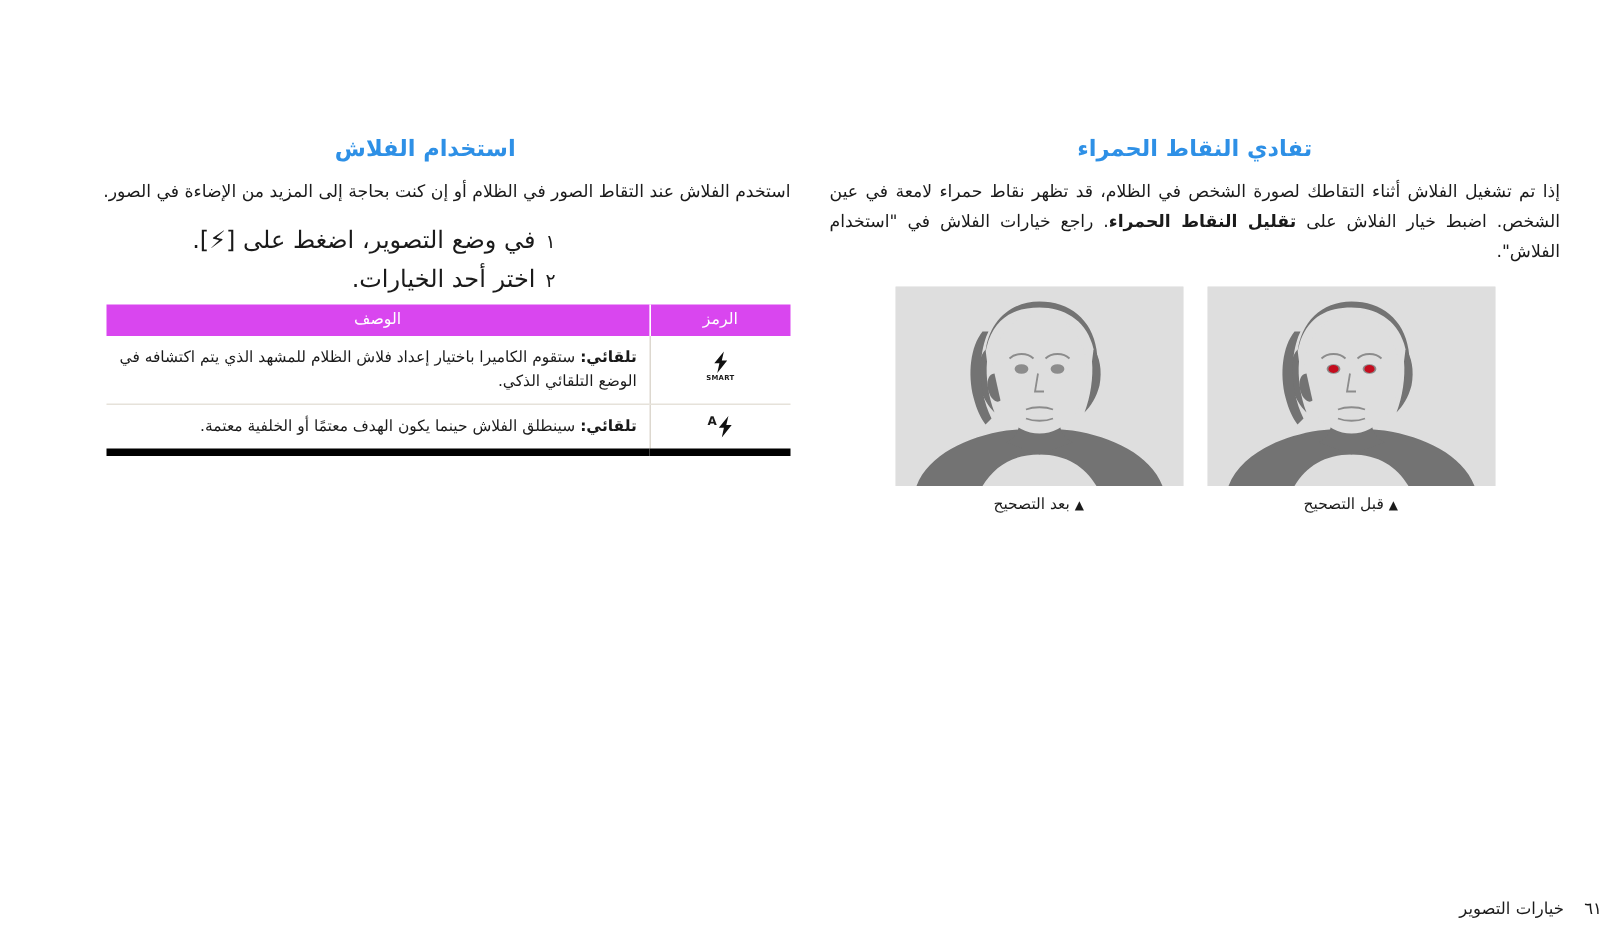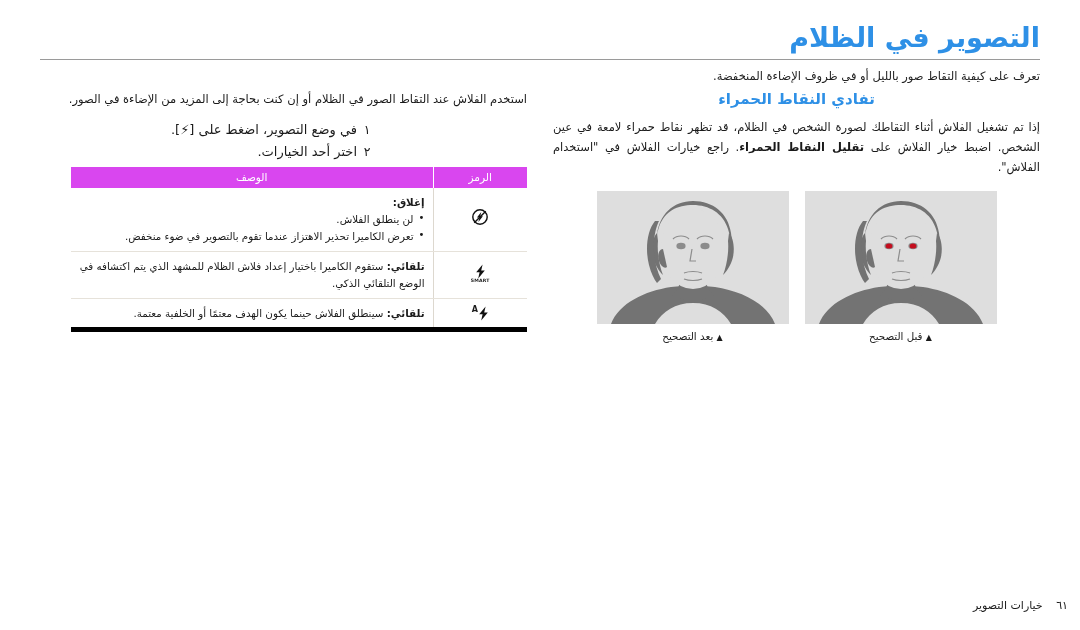--- a/index.html
+++ b/index.html
@@ -88,21 +88,21 @@
     padding-right: 150px;
   }
   .step-num {
     width: 20px;
     flex: 0 0 20px;
     text-align: center;
     font-size: 12.5px;
     color: #1a1a1a;
   }
   .step-text {
-    font-size: 13px;
+    font-size: 16px;
     color: #1a1a1a;
     white-space: nowrap;
   }
 
   
   .key {
     display: inline-block;
     font-weight: bold;
   }
 
@@ -210,25 +210,20 @@
     direction: rtl;
     color: #1a1a1a;
   }
   .footer .pg { margin-left: 10px; font-weight: normal; }
 </style>
 </head>
 <body>
 
 <div class="page">
 
-  <div class="header">
-    <div class="page-title">التصوير في الظلام</div>
-    <div class="title-rule"></div>
-    <div class="page-subtitle">تعرف على كيفية التقاط صور بالليل أو في ظروف الإضاءة المنخفضة.</div>
-  </div>
 
   <div class="columns">
 
     <div class="col col-right">
       <div class="section-heading">تفادي النقاط الحمراء</div>
       <p class="body-text">
         <span>إذا تم تشغيل الفلاش أثناء التقاطك لصورة الشخص في الظلام، قد تظهر نقاط حمراء لامعة في عين الشخص. اضبط خيار الفلاش على </span><b>تقليل النقاط الحمراء</b><span>. راجع خيارات الفلاش في "استخدام الفلاش".</span>
       </p>
 
       <div class="samples">
@@ -308,20 +303,21 @@
           <div class="sample-caption">
             <span class="tri">▲</span>
             <span>بعد التصحيح</span>
           </div>
         </div>
 
       </div>
     </div>
 
     <div class="col col-left">
+      <div class="section-heading">استخدام الفلاش</div>
       <p class="body-text">استخدم الفلاش عند التقاط الصور في الظلام أو إن كنت بحاجة إلى المزيد من الإضاءة في الصور.</p>
 
       <div class="steps">
         <div class="step">
           <span class="step-num">١</span>
           <span class="step-text"><span>في وضع التصوير، اضغط على [</span><b class="key">⚡</b><span>].</span></span>
         </div>
         <div class="step">
           <span class="step-num">٢</span>
           <span class="step-text">اختر أحد الخيارات.</span>
@@ -329,38 +325,20 @@
       </div>
 
       <table class="opt-table">
         <thead>
           <tr>
             <th class="th-symbol">الرمز</th>
             <th>الوصف</th>
           </tr>
         </thead>
         <tbody>
-          <tr>
-            <td class="td-symbol">
-              <span class="icon-flash-off">
-                <svg width="18" height="18" viewBox="0 0 20 20" xmlns="http://www.w3.org/2000/svg">
-                  <circle cx="10" cy="10" r="8" fill="none" stroke="#111" stroke-width="1.6"></circle>
-                  <path d="M11.4 4.4 L6.6 10.6 L9.4 10.6 L8.2 15.6 L13.2 9.2 L10.3 9.2 Z" fill="#111"></path>
-                  <line x1="3.6" y1="16.4" x2="16.4" y2="3.6" stroke="#111" stroke-width="1.6"></line>
-                </svg>
-              </span>
-            </td>
-            <td class="td-desc">
-              <span class="lbl">إغلاق:</span>
-              <ul class="bullets">
-                <li>لن ينطلق الفلاش.</li>
-                <li>تعرض الكاميرا تحذير الاهتزاز   عندما تقوم بالتصوير في ضوء منخفض.</li>
-              </ul>
-            </td>
-          </tr>
           <tr>
             <td class="td-symbol">
               <span class="icon-flash-smart">
                 <svg width="11" height="15" viewBox="0 0 11 15" xmlns="http://www.w3.org/2000/svg">
                   <path d="M7.6 0.4 L1.2 8.2 L4.6 8.2 L3.2 14.6 L9.8 6.4 L6.2 6.4 Z" fill="#111"></path>
                 </svg>
                 <span class="smart-cap">SMART</span>
               </span>
             </td>
             <td class="td-desc">

